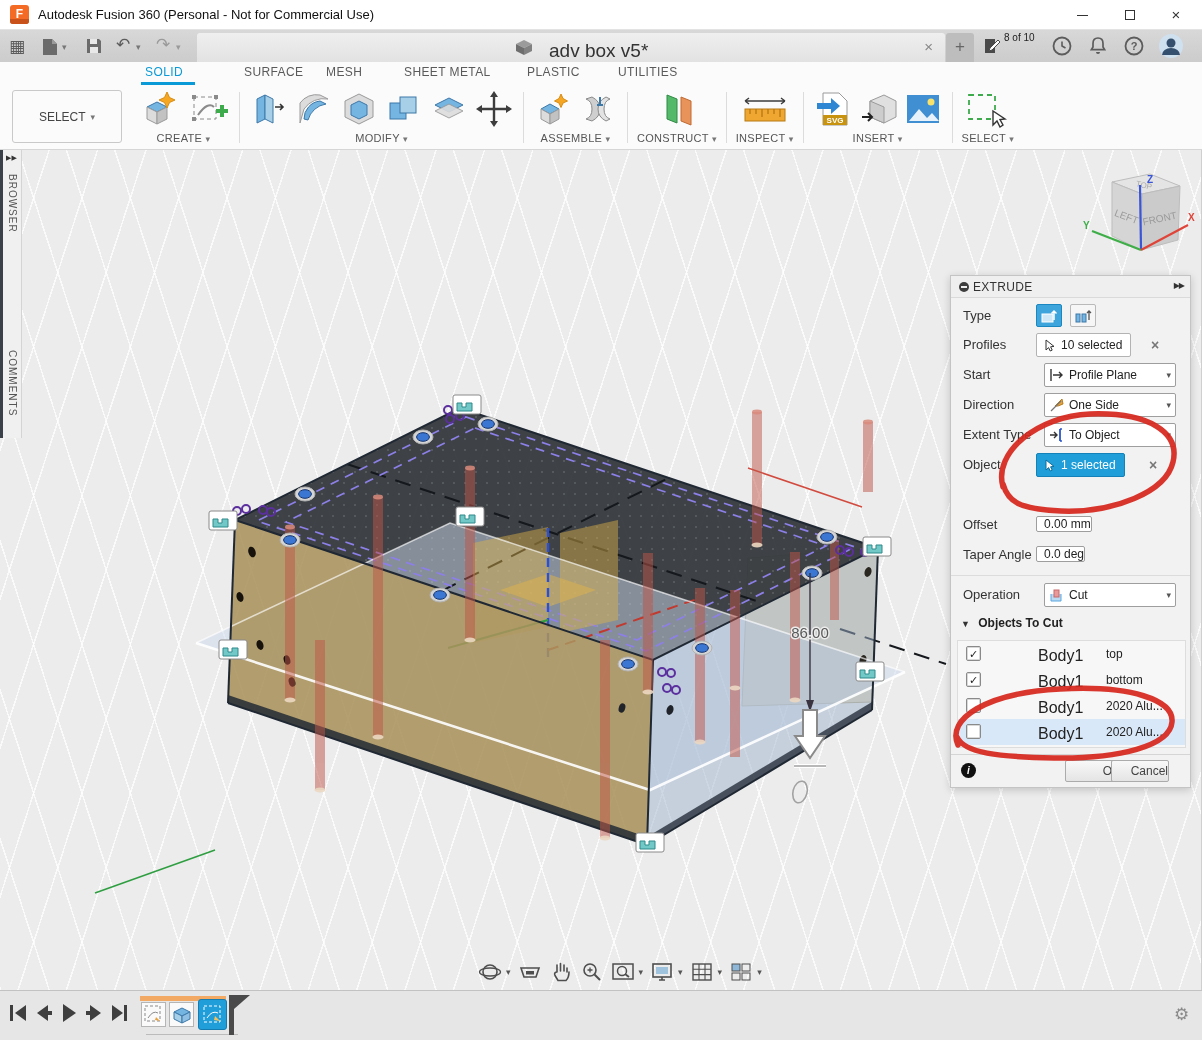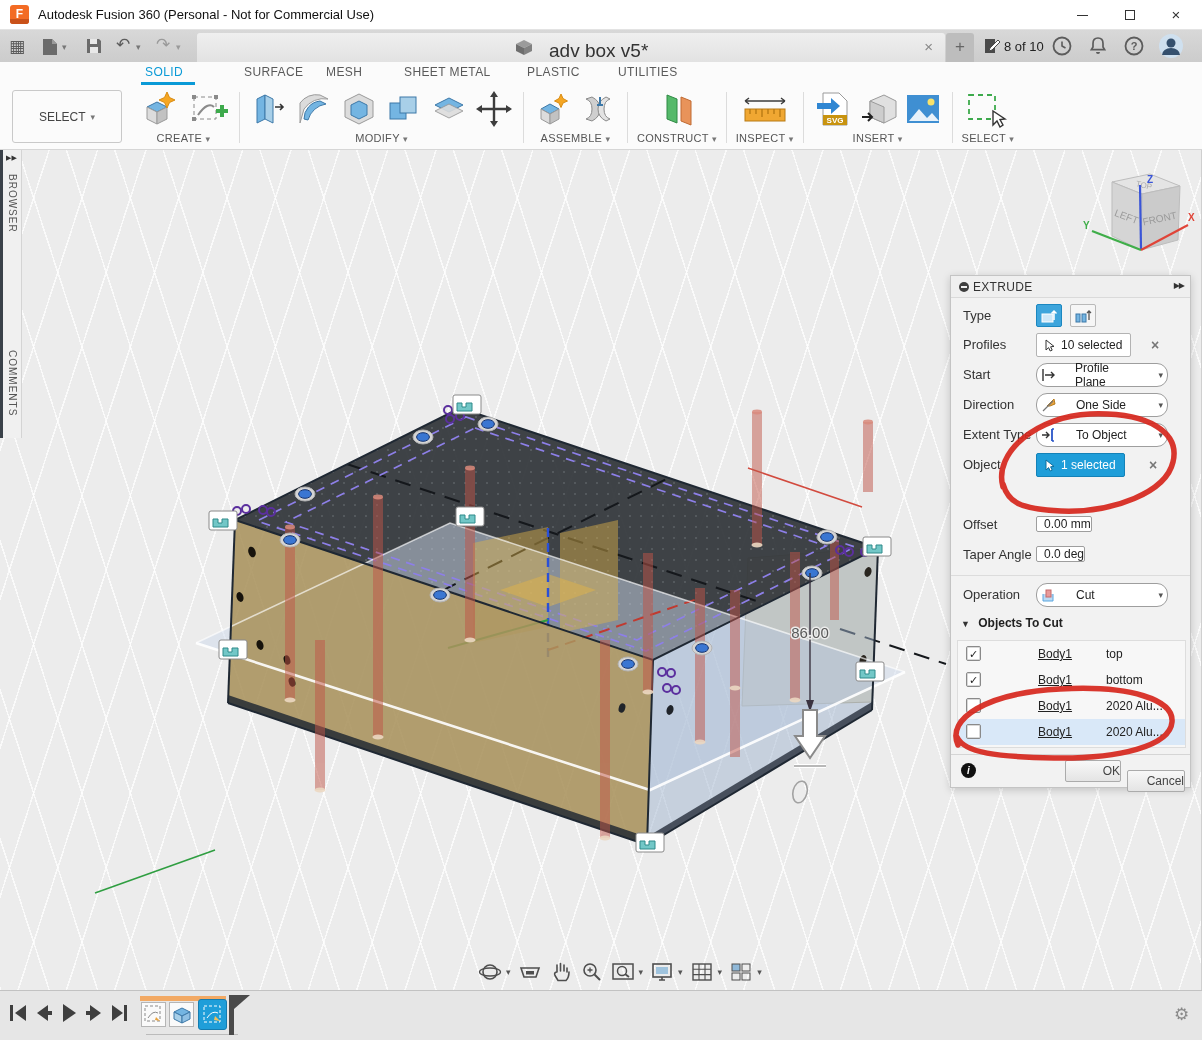--- a/index.html
+++ b/index.html
@@ -23,21 +23,21 @@
   #tabbar { position:absolute; left:0; top:30px; width:1202px; height:32px;
     background:linear-gradient(#d8d8d8,#cccccc); }
   .qat-ic { position:absolute; top:6px; color:#5c5c5c; font-size:17px; }
   .caret-s { font-size:9px; color:#777; }
   #doc-tab { position:absolute; left:197px; top:3px; width:748px; height:29px;
     background:linear-gradient(#efefef,#e2e2e2); border-radius:3px 3px 0 0; }
   #doc-tab-label { position:absolute; left:352px; top:7px; font-size:19px; color:#333; }
   #doc-tab-close { position:absolute; right:12px; top:5px; font-size:15px; color:#888; }
   #new-tab { position:absolute; left:946px; top:3px; width:28px; height:29px; background:#bdbdbd;
     border-radius:3px 3px 0 0; text-align:center; line-height:27px; color:#666; font-size:17px; }
-  #jobs { position:absolute; left:982px; top:9px; font-size:13px; color:#222; }
+  #jobs { position:absolute; left:982px; top:2px; font-size:10px; color:#222; }
   .statusic { position:absolute; top:4px; }
 
   
   #ribbontabs { position:absolute; left:0; top:62px; width:1202px; height:24px; background:#fbfbfb; }
   .rtab { position:absolute; top:3px; font-size:12px; color:#5a5a5a; letter-spacing:.4px; }
   .rtab.active { color:#0a9ad7; }
   #tab-underline { position:absolute; left:141px; top:20px; width:54px; height:3px; background:#0a9ad7; }
 
   
   #ribbon { position:absolute; left:0; top:86px; width:1202px; height:64px; background:#fbfbfb;
@@ -70,51 +70,51 @@
     border:1px solid #c4c4c4; box-shadow:0 2px 8px rgba(0,0,0,.18); font-size:13px; color:#333; }
   #panel-header { position:absolute; left:0; top:0; width:100%; height:22px; background:#efefef;
     border-bottom:1px solid #dadada; }
   #panel-title { position:absolute; left:22px; top:4px; font-size:12px; color:#333; letter-spacing:.3px; }
   #panel-dot { position:absolute; left:8px; top:6px; width:10px; height:10px; background:#3d3d3d; border-radius:50%; }
   #panel-dot::after { content:""; position:absolute; left:2px; top:4px; width:6px; height:2px; background:#efefef; }
   #panel-chevrons { position:absolute; right:6px; top:5px; font-size:8px; color:#333; letter-spacing:-1px; }
   .prow { position:absolute; left:0; width:100%; height:25px; }
   .plabel { position:absolute; left:12px; top:4px; font-size:13px; color:#333; }
   .pctl { position:absolute; left:85px; top:0; height:24px; }
-  .dropdown { width:132px; height:24px; background:#fff; border:1px solid #9e9e9e; border-radius:11px;
-    display:flex; align-items:center; gap:20px; padding:0 4px; font-size:12px; color:#222; }
+  .dropdown { width:132px; height:24px; background:#fff; border:1px solid #9e9e9e; border-radius:2px;
+    display:flex; align-items:center; gap:5px; padding:0 4px; font-size:12px; color:#222;margin-left:8px; }
   .dropdown .dd-caret { margin-left:auto; font-size:9px; color:#555; }
   .pinput { width:132px; height:24px; background:#fff; border:1px solid #9e9e9e; border-radius:2px;
     font-size:12px; color:#222; line-height:22px; padding-left:7px; }
   .selbtn { height:24px; border-radius:2px; display:flex; align-items:center; gap:5px; padding:0 8px; font-size:12px; }
   .selbtn.white { background:#fff; border:1px solid #b3b3b3; color:#222; }
   .selbtn.blue { background:#1f9ed9; border:1px solid #1482b8; color:#fff; }
   .xclear { position:absolute; top:4px; font-size:14px; color:#777; font-weight:bold; }
   .icbox { width:26px; height:23px; border:1px solid #b9b9b9; border-radius:2px; background:#f6f6f6;
     display:inline-flex; align-items:center; justify-content:center; margin-right:4px; }
   .icbox.sel { background:#3da5dc; border-color:#1b87c0; }
   .pdiv { position:absolute; left:0; width:100%; border-top:1px solid #dcdcdc; }
   #otc-head { position:absolute; left:10px; top:340px; font-size:12px; font-weight:bold; color:#222; }
   #otc-caret { font-size:9px; color:#333; margin-right:5px; }
   #otc-list { position:absolute; left:6px; top:364px; width:229px; height:108px; background:#f7f7f7;
     border:1px solid #ddd; }
   .otc-row { position:relative; height:26px; }
   .otc-row.selected { background:#d9e8f8; }
   .cb { position:absolute; left:8px; top:5px; width:15px; height:15px; background:#fff;
     border:1px solid #8a8a8a; border-radius:2px; font-size:11px; line-height:14px; text-align:center; color:#222;
     box-shadow:inset 0 0 0 1px #d9d9d9; }
-  .otc-body { position:absolute; left:80px; top:6px; font-size:12px; color:#222;text-decoration:underline; }
+  .otc-body { position:absolute; left:80px; top:6px; font-size:16px; color:#222; }
   .otc-name { position:absolute; left:148px; top:6px; font-size:12px; color:#222; }
   #panel-footer { position:absolute; left:0; top:478px; width:100%; height:34px; border-top:1px solid #d5d5d5; }
   #info-ic { position:absolute; left:10px; top:8px; width:15px; height:15px; background:#111; color:#fff;
     border-radius:50%; font-size:10px; font-weight:bold; text-align:center; line-height:15px; font-style:italic; }
   .pbtn { position:absolute; top:5px; height:22px; background:linear-gradient(#f8f8f8,#e4e4e4);
     border:1px solid #ababab; border-radius:2px; font-size:12px; color:#444; text-align:right; line-height:20px; }
   #ok-btn { left:114px; width:56px; }
-  #cancel-btn { left:176px; width:58px;margin-top:10px; }
+  #cancel-btn { left:160px; width:58px; }
 
   
   #navbar { position:absolute; left:478px; top:957px; height:30px; display:flex; align-items:center; gap:7px; }
   .nav-caret { font-size:9px; color:#555; margin-left:-3px; }
 
   
   #timeline { position:absolute; left:0; top:990px; width:1202px; height:50px; background:#e6e6e6;
     border-top:1px solid #c2c2c2; }
   #tl-orange { position:absolute; left:140px; top:5px; width:86px; height:5px; background:#f2a964; }
   .tl-tile { position:absolute; top:11px; width:25px; height:25px; background:#fafafa; border:1px solid #b5b5b5; }

